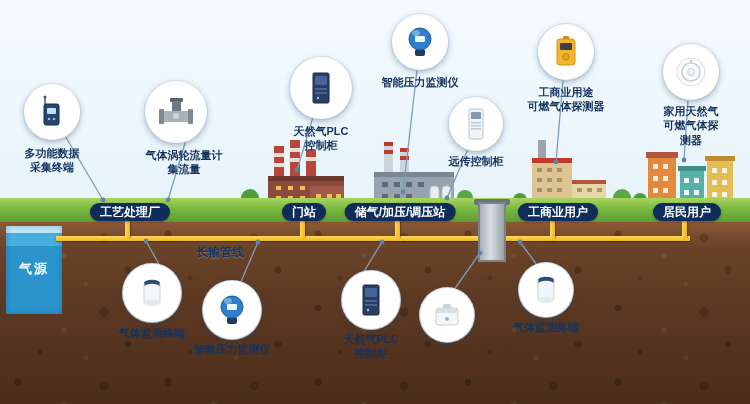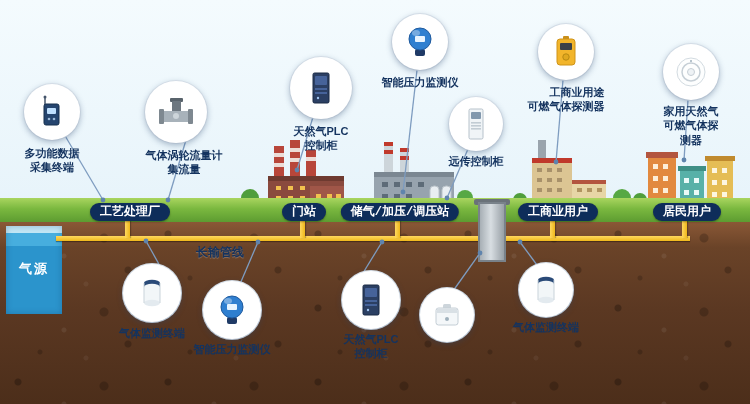--- a/index.html
+++ b/index.html
@@ -28,21 +28,21 @@
   .pipe-v{position:absolute;width:5px;background:linear-gradient(90deg,#ffd85e,#efb71b);
     box-shadow:1px 0 1px rgba(0,0,0,.25);}
   .pipeline-label{position:absolute;transform:translateX(-50%);color:#14335f;
     font-size:12px;font-weight:bold;white-space:nowrap;text-shadow:0 1px 1px rgba(255,255,255,.25);}
   .shaft{position:absolute;left:478px;top:202px;width:28px;height:60px;
     background:linear-gradient(90deg,#a7afb5 0%,#d8dee2 45%,#98a0a6 100%);
     border:2px solid #79828a;box-sizing:border-box;}
   .shaft-cap{position:absolute;left:474px;top:199px;width:36px;height:6px;background:#6a7279;border-radius:2px;}
   .pill{position:absolute;transform:translateX(-50%);background:#0e2d5a;color:#fff;
     font-size:12px;font-weight:bold;line-height:18px;height:18px;padding:0 10px;
-    border-radius:10px;white-space:nowrap;box-shadow:0 1px 2px rgba(0,0,0,.35);font-family:Liberation Mono, monospace;}
+    border-radius:10px;white-space:nowrap;box-shadow:0 1px 2px rgba(0,0,0,.35);}
   .bubble{position:absolute;background:#fff;border-radius:50%;
     box-shadow:0 2px 6px rgba(40,70,110,.4),0 0 0 1px #e3ebf2;
     display:flex;align-items:center;justify-content:center;}
   .callout-label{position:absolute;transform:translateX(-50%);color:#14335f;font-weight:bold;
     font-size:11px;line-height:1.3;text-align:center;white-space:pre-line;}
   .connectors{position:absolute;left:0;top:0;pointer-events:none;}
   .connectors line{stroke:#7e9cc0;stroke-width:1.3;}
   .connectors circle{fill:#5f84ad;}
 </style>
 </head>
@@ -270,21 +270,21 @@
   <div class="callout-label" style="left:476px;top:154px;">远传控制柜</div>
 
   <div class="bubble" style="left:538px;top:24px;width:56px;height:56px;">
     <svg width="40" height="40" viewBox="0 0 40 40">
       <rect x="17" y="4" width="6" height="4" rx="1" fill="#c98f1b"></rect>
       <rect x="11" y="7" width="18" height="26" rx="3" fill="#f2b52b" stroke="#cf9318"></rect>
       <rect x="14" y="11" width="12" height="7" rx="1" fill="#3b4148"></rect>
       <circle cx="20" cy="25" r="3.2" fill="#e0a81f" stroke="#b88a13"></circle>
     </svg>
   </div>
-  <div class="callout-label" style="left:566px;top:85px;text-align:right;">工商业用途
+  <div class="callout-label" style="left:566px;top:85px;">工商业用途
 可燃气体探测器</div>
 
   <div class="bubble" style="left:663px;top:44px;width:56px;height:56px;">
     <svg width="40" height="40" viewBox="0 0 40 40">
       <circle cx="20" cy="20" r="14" fill="#fdfefe" stroke="#d3dbe1"></circle>
       <circle cx="20" cy="20" r="9" fill="none" stroke="#c6cfd6" stroke-width="1.5"></circle>
       <circle cx="20" cy="20" r="3.5" fill="#eef2f5" stroke="#c6cfd6"></circle>
       <circle cx="20" cy="9" r="1" fill="#9fb0bc"></circle>
     </svg>
   </div>

